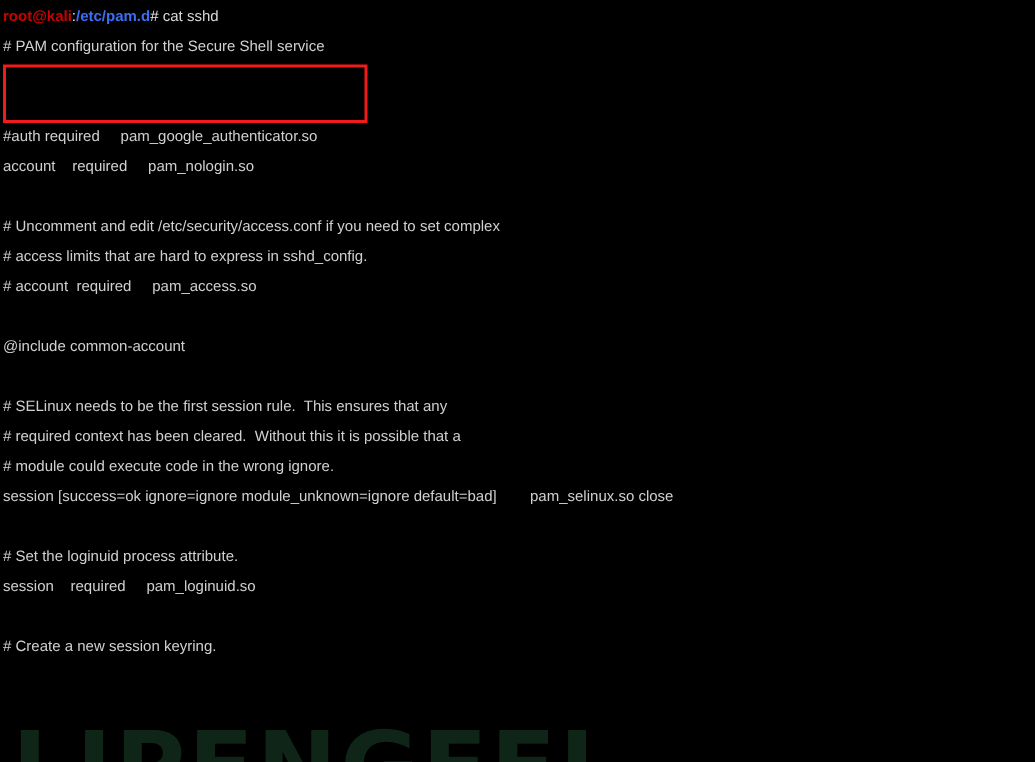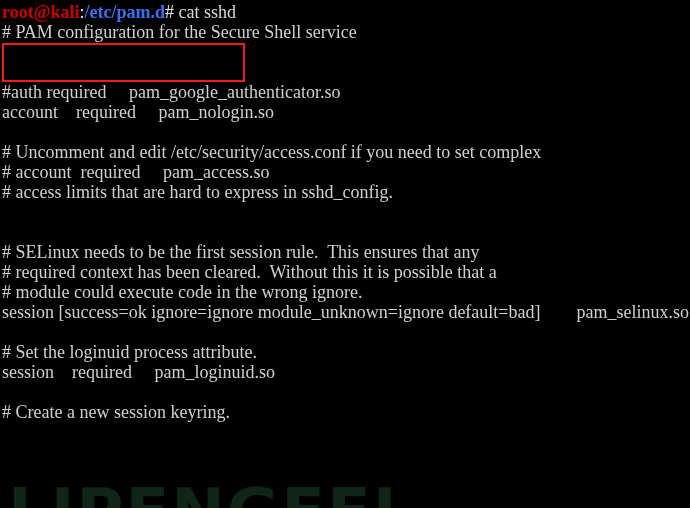--- a/index.html
+++ b/index.html
@@ -35,22 +35,22 @@
     white-space: nowrap;
   }
   #screen {
     position: relative;
     z-index: 2;
     padding: 2px 0 0 2px;
   }
   .line {
     height: 20px;
     white-space: pre;
-    font-family: Liberation Serif, serif;
-    font-size: 18px;
+    font-family: Liberation Sans, sans-serif;
+    font-size: 10px;
     line-height: 20px;
   }
   .line.blank {
     height: 20px;
   }
   .seg-user {
     color: #cc0000;
     font-weight: bold;
   }
   .seg-punct {
@@ -87,23 +87,24 @@
     <div class="line"><span class="seg-user">root@kali</span><span class="seg-punct">:</span><span class="seg-path">/etc/pam.d</span><span class="seg-punct">#</span><span class="seg-cmd"> cat sshd</span></div>
 
     <div id="output">
         <div class="line"># PAM configuration for the Secure Shell service</div>
         <div class="line blank"></div>
         <div class="line blank"></div>
         <div class="line">#auth required     pam_google_authenticator.so</div>
         <div class="line">account    required     pam_nologin.so</div>
         <div class="line blank"></div>
         <div class="line"># Uncomment and edit /etc/security/access.conf if you need to set complex</div>
+        <div class="line"># access limits that are hard to express in sshd_config.</div>
         <div class="line"># account  required     pam_access.so</div>
-        <div class="line"># access limits that are hard to express in sshd_config.</div>
         <div class="line blank"></div>
+        <div class="line">@include common-account</div>
         <div class="line blank"></div>
         <div class="line"># SELinux needs to be the first session rule.  This ensures that any</div>
         <div class="line"># required context has been cleared.  Without this it is possible that a</div>
         <div class="line"># module could execute code in the wrong ignore.</div>
         <div class="line">session [success=ok ignore=ignore module_unknown=ignore default=bad]        pam_selinux.so close</div>
         <div class="line blank"></div>
         <div class="line"># Set the loginuid process attribute.</div>
         <div class="line">session    required     pam_loginuid.so</div>
         <div class="line blank"></div>
         <div class="line"># Create a new session keyring.</div>

